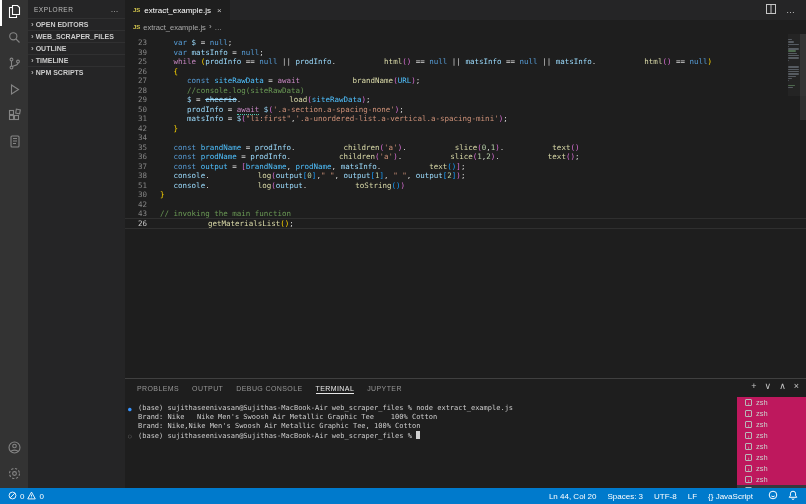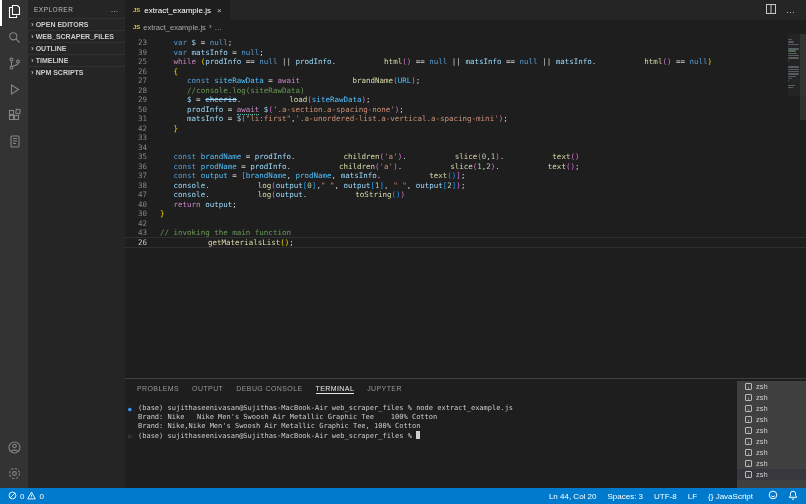--- a/index.html
+++ b/index.html
@@ -59,21 +59,21 @@
               font-size:7px;letter-spacing:.4px;color:#969696;}
   .ptab{padding:2px 0 1px 0;}
   .ptab.active{color:#e7e7e7;border-bottom:1px solid #e7e7e7;}
   .panel-actions{position:absolute;top:2px;right:7px;display:flex;gap:8px;font-size:9px;color:#c5c5c5;align-items:center;}
   .term-wrap{position:absolute;left:0;right:69px;top:18px;bottom:0;padding-top:7px;
              font-family:"DejaVu Sans Mono",monospace;font-size:7px;color:#cccccc;}
   .trow{position:relative;height:9px;line-height:9px;padding-left:13px;white-space:pre;}
   .tdeco{position:absolute;left:3px;top:0;font-size:6px;}
   .deco-run{color:#3794ff;} .deco-idle{color:#6e6e6e;}
   .tcursor{display:inline-block;width:4px;height:8px;background:#cfcfcf;vertical-align:-1px;}
-  .term-list{position:absolute;right:0;top:2px;bottom:0;width:69px;background:#404040;font-size:7.5px;color:#cccccc;}
+  .term-list{position:absolute;right:0;top:18px;bottom:0;width:69px;background:#be185d;font-size:7.5px;color:#cccccc;}
   .tl-item{display:flex;align-items:center;gap:4px;height:11px;padding-left:8px;}
   .tl-item.sel{background:#37373d;}
   .tico{flex:none;width:7px;height:7px;border:1px solid #b9b9b9;border-radius:1px;
         font-size:5px;line-height:6px;text-align:center;color:#b9b9b9;}
 
   
   .statusbar{position:absolute;left:0;right:0;bottom:0;height:16px;background:#007acc;color:#ffffff;
              display:flex;align-items:center;font-size:8px;padding:0 8px;gap:4px;}
   .sb-group{display:flex;align-items:center;gap:3px;}
   .sb-right{margin-left:auto;display:flex;align-items:center;gap:11px;}
@@ -196,28 +196,26 @@
           <div class="cl"><span class="ln">23</span><span class="lc">   <span class="tk-kw">var </span><span class="tk-v">$</span><span class="tk-p"> = </span><span class="tk-kw">null</span><span class="tk-p">;</span></span></div>
           <div class="cl"><span class="ln">39</span><span class="lc">   <span class="tk-kw">var </span><span class="tk-v">matsInfo</span><span class="tk-p"> = </span><span class="tk-kw">null</span><span class="tk-p">;</span></span></div>
           <div class="cl"><span class="ln">25</span><span class="lc">   <span class="tk-ctl">while </span><span class="tk-b1">(</span><span class="tk-v">prodInfo</span><span class="tk-p"> == </span><span class="tk-kw">null</span><span class="tk-p"> || </span><span class="tk-v">prodInfo</span><span class="tk-p">.</span><span class="tk-fn">html</span><span class="tk-b2">()</span><span class="tk-p"> == </span><span class="tk-kw">null</span><span class="tk-p"> || </span><span class="tk-v">matsInfo</span><span class="tk-p"> == </span><span class="tk-kw">null</span><span class="tk-p"> || </span><span class="tk-v">matsInfo</span><span class="tk-p">.</span><span class="tk-fn">html</span><span class="tk-b2">()</span><span class="tk-p"> == </span><span class="tk-kw">null</span><span class="tk-b1">)</span></span></div>
           <div class="cl"><span class="ln">26</span><span class="lc">   <span class="tk-b1">{</span></span></div>
           <div class="cl"><span class="ln">27</span><span class="lc">      <span class="tk-kw">const </span><span class="tk-cn">siteRawData</span><span class="tk-p"> = </span><span class="tk-ctl">await </span><span class="tk-fn">brandName</span><span class="tk-b2">(</span><span class="tk-cn">URL</span><span class="tk-b2">)</span><span class="tk-p">;</span></span></div>
           <div class="cl"><span class="ln">28</span><span class="lc">      <span class="tk-cm">//console.log(siteRawData)</span></span></div>
           <div class="cl"><span class="ln">29</span><span class="lc">      <span class="tk-v">$</span><span class="tk-p"> = </span><span class="tk-dep">cheerio</span><span class="tk-p">.</span><span class="tk-fn">load</span><span class="tk-b2">(</span><span class="tk-cn">siteRawData</span><span class="tk-b2">)</span><span class="tk-p">;</span></span></div>
           <div class="cl"><span class="ln">50</span><span class="lc">      <span class="tk-v">prodInfo</span><span class="tk-p"> = </span><span class="tk-aw">await</span><span class="tk-p"> </span><span class="tk-v">$</span><span class="tk-b2">(</span><span class="tk-str">'.a-section.a-spacing-none'</span><span class="tk-b2">)</span><span class="tk-p">;</span></span></div>
           <div class="cl"><span class="ln">31</span><span class="lc">      <span class="tk-v">matsInfo</span><span class="tk-p"> = </span><span class="tk-v">$</span><span class="tk-b2">(</span><span class="tk-str">"li:first"</span><span class="tk-p">,</span><span class="tk-str">'.a-unordered-list.a-vertical.a-spacing-mini'</span><span class="tk-b2">)</span><span class="tk-p">;</span></span></div>
           <div class="cl"><span class="ln">42</span><span class="lc">   <span class="tk-b1">}</span></span></div>
-          <div class="cl"><span class="ln">33</span><span class="lc"></span></div>
           <div class="cl"><span class="ln">34</span><span class="lc"></span></div>
           <div class="cl"><span class="ln">35</span><span class="lc">   <span class="tk-kw">const </span><span class="tk-cn">brandName</span><span class="tk-p"> = </span><span class="tk-v">prodInfo</span><span class="tk-p">.</span><span class="tk-fn">children</span><span class="tk-b2">(</span><span class="tk-str">'a'</span><span class="tk-b2">)</span><span class="tk-p">.</span><span class="tk-fn">slice</span><span class="tk-b2">(</span><span class="tk-num">0</span><span class="tk-p">,</span><span class="tk-num">1</span><span class="tk-b2">)</span><span class="tk-p">.</span><span class="tk-fn">text</span><span class="tk-b2">()</span></span></div>
           <div class="cl"><span class="ln">36</span><span class="lc">   <span class="tk-kw">const </span><span class="tk-cn">prodName</span><span class="tk-p"> = </span><span class="tk-v">prodInfo</span><span class="tk-p">.</span><span class="tk-fn">children</span><span class="tk-b2">(</span><span class="tk-str">'a'</span><span class="tk-b2">)</span><span class="tk-p">.</span><span class="tk-fn">slice</span><span class="tk-b2">(</span><span class="tk-num">1</span><span class="tk-p">,</span><span class="tk-num">2</span><span class="tk-b2">)</span><span class="tk-p">.</span><span class="tk-fn">text</span><span class="tk-b2">()</span><span class="tk-p">;</span></span></div>
           <div class="cl"><span class="ln">37</span><span class="lc">   <span class="tk-kw">const </span><span class="tk-cn">output</span><span class="tk-p"> = </span><span class="tk-b2">[</span><span class="tk-cn">brandName</span><span class="tk-p">, </span><span class="tk-cn">prodName</span><span class="tk-p">, </span><span class="tk-v">matsInfo</span><span class="tk-p">.</span><span class="tk-fn">text</span><span class="tk-b3">()</span><span class="tk-b2">]</span><span class="tk-p">;</span></span></div>
           <div class="cl"><span class="ln">38</span><span class="lc">   <span class="tk-v">console</span><span class="tk-p">.</span><span class="tk-fn">log</span><span class="tk-b2">(</span><span class="tk-v">output</span><span class="tk-b3">[</span><span class="tk-num">0</span><span class="tk-b3">]</span><span class="tk-p">,</span><span class="tk-str">" "</span><span class="tk-p">, </span><span class="tk-v">output</span><span class="tk-b3">[</span><span class="tk-num">1</span><span class="tk-b3">]</span><span class="tk-p">, </span><span class="tk-str">" "</span><span class="tk-p">, </span><span class="tk-v">output</span><span class="tk-b3">[</span><span class="tk-num">2</span><span class="tk-b3">]</span><span class="tk-b2">)</span><span class="tk-p">;</span></span></div>
-          <div class="cl"><span class="ln">47</span><span class="lc">   <span class="tk-v">console</span><span class="tk-p">.</span><span class="tk-fn">log</span><span class="tk-b2">(</span><span class="tk-v">output</span><span class="tk-p">.</span><span class="tk-fn">toString</span><span class="tk-b3">()</span><span class="tk-b2">)</span></span></div>
-          <div class="cl"><span class="ln">40</span><span class="lc">   <span class="tk-ctl">return </span><span class="tk-v">output</span><span class="tk-p">;</span></span></div>
+          <div class="cl"><span class="ln">51</span><span class="lc">   <span class="tk-v">console</span><span class="tk-p">.</span><span class="tk-fn">log</span><span class="tk-b2">(</span><span class="tk-v">output</span><span class="tk-p">.</span><span class="tk-fn">toString</span><span class="tk-b3">()</span><span class="tk-b2">)</span></span></div>
           <div class="cl"><span class="ln">30</span><span class="lc"><span class="tk-b1">}</span></span></div>
           <div class="cl"><span class="ln">42</span><span class="lc"></span></div>
           <div class="cl"><span class="ln">43</span><span class="lc"><span class="tk-cm">// invoking the main function</span></span></div>
           <div class="cl cur"><span class="ln">26</span><span class="lc"><span class="tk-fn">getMaterialsList</span><span class="tk-b1">()</span><span class="tk-p">;</span></span></div>
         </div>
       <div class="mm-slider"></div>
       <div class="minimap">
           <div class="mm-line" style="width: 4px; background: rgb(86, 91, 97);"></div>
           <div class="mm-line" style="width: 5.75px; background: rgb(86, 91, 97);"></div>
           <div class="mm-line" style="width: 11px; background: rgb(86, 91, 97);"></div>

